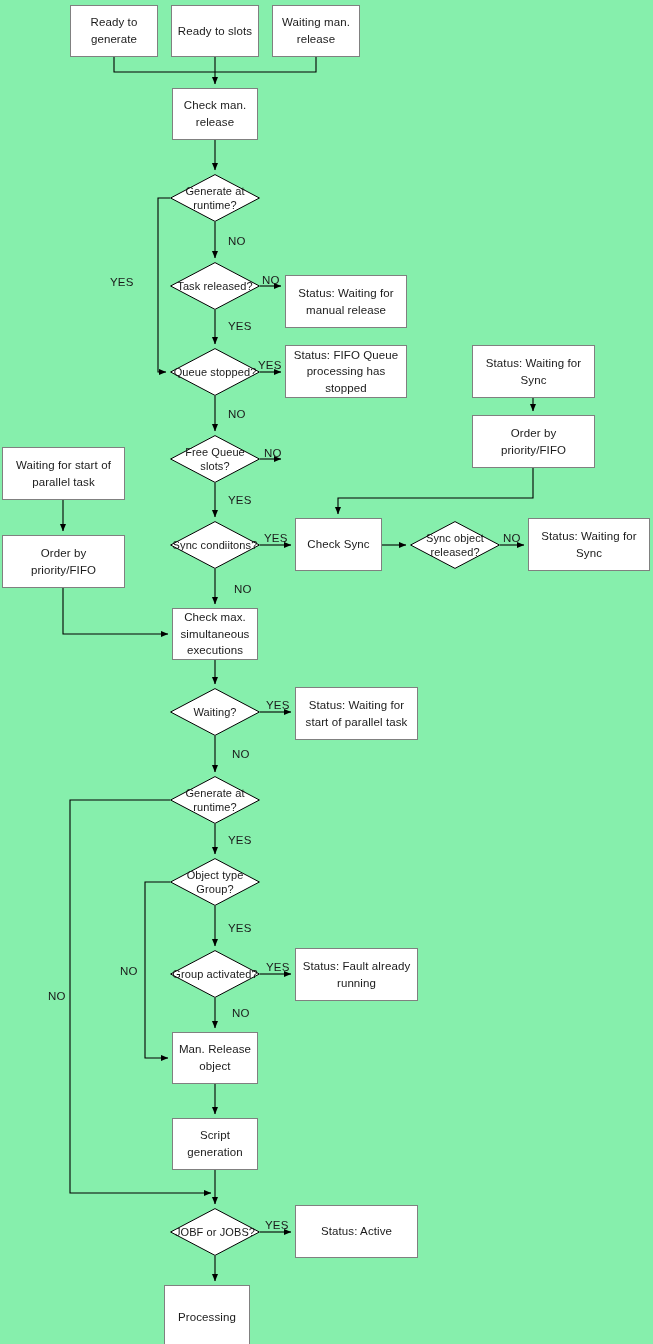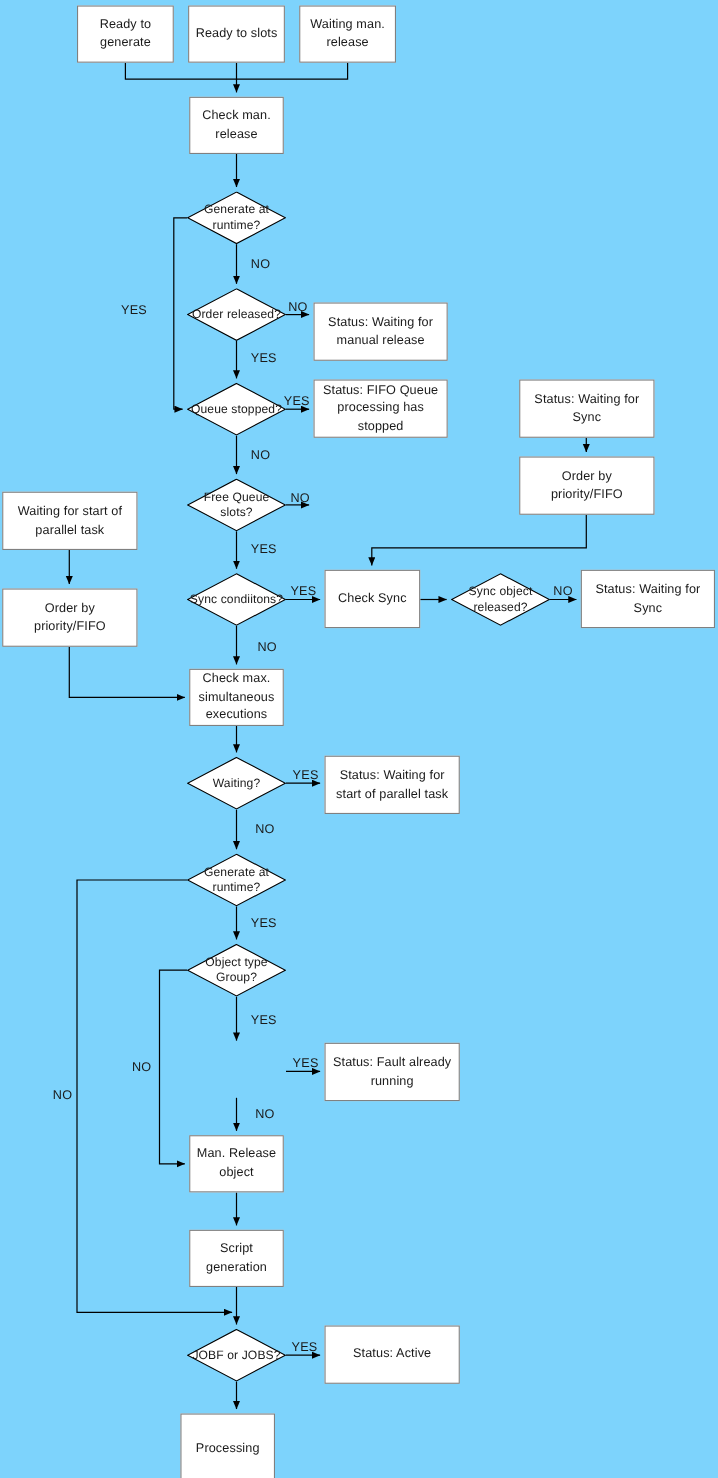--- a/index.html
+++ b/index.html
@@ -8,21 +8,21 @@
     padding: 0;
     background: #ffffff;
   }
   body {
     font-family: "Liberation Sans", "DejaVu Sans", sans-serif;
   }
   #canvas {
     position: relative;
     width: 653px;
     height: 1344px;
-    background: #7dd3fc;
+    background: #86efac;
     overflow: hidden;
   }
   #edges {
     position: absolute;
     left: 0;
     top: 0;
     width: 653px;
     height: 1344px;
     pointer-events: none;
   }
@@ -166,21 +166,21 @@
     <div class="node decision" style="left: 170px; top: 174px; width: 90px; height: 48px;">
       <svg class="dshape" viewBox="0 0 90 48" preserveAspectRatio="none">
         <polygon points="45,0.6 89.4,24 45,47.4 0.6,24" fill="#ffffff" stroke="#000000" stroke-width="1"></polygon>
       </svg>
       <span class="inner">Generate at runtime?</span>
     </div>
     <div class="node decision" style="left: 170px; top: 262px; width: 90px; height: 48px;">
       <svg class="dshape" viewBox="0 0 90 48" preserveAspectRatio="none">
         <polygon points="45,0.6 89.4,24 45,47.4 0.6,24" fill="#ffffff" stroke="#000000" stroke-width="1"></polygon>
       </svg>
-      <span class="inner">Order released?</span>
+      <span class="inner">Task released?</span>
     </div>
     <div class="node process" style="left: 285px; top: 260px; width: 122px; height: 53px; border-color: rgb(128, 128, 128); margin-top: 15px;">
       <span class="inner">Status: Waiting for manual release</span>
     </div>
     <div class="node decision" style="left: 170px; top: 348px; width: 90px; height: 48px;">
       <svg class="dshape" viewBox="0 0 90 48" preserveAspectRatio="none">
         <polygon points="45,0.6 89.4,24 45,47.4 0.6,24" fill="#ffffff" stroke="#000000" stroke-width="1"></polygon>
       </svg>
       <span class="inner">Queue stopped?</span>
     </div>
@@ -239,20 +239,26 @@
       <svg class="dshape" viewBox="0 0 90 48" preserveAspectRatio="none">
         <polygon points="45,0.6 89.4,24 45,47.4 0.6,24" fill="#ffffff" stroke="#000000" stroke-width="1"></polygon>
       </svg>
       <span class="inner">Generate at runtime?</span>
     </div>
     <div class="node decision" style="left: 170px; top: 858px; width: 90px; height: 48px;">
       <svg class="dshape" viewBox="0 0 90 48" preserveAspectRatio="none">
         <polygon points="45,0.6 89.4,24 45,47.4 0.6,24" fill="#ffffff" stroke="#000000" stroke-width="1"></polygon>
       </svg>
       <span class="inner">Object type Group?</span>
+    </div>
+    <div class="node decision" style="left: 170px; top: 950px; width: 90px; height: 48px;">
+      <svg class="dshape" viewBox="0 0 90 48" preserveAspectRatio="none">
+        <polygon points="45,0.6 89.4,24 45,47.4 0.6,24" fill="#ffffff" stroke="#000000" stroke-width="1"></polygon>
+      </svg>
+      <span class="inner">Group activated?</span>
     </div>
     <div class="node process" style="left: 295px; top: 948px; width: 123px; height: 53px; border-color: rgb(128, 128, 128);">
       <span class="inner">Status: Fault already running</span>
     </div>
     <div class="node process" style="left: 172px; top: 1032px; width: 86px; height: 52px; border-color: rgb(128, 128, 128);">
       <span class="inner">Man. Release object</span>
     </div>
     <div class="node process" style="left: 172px; top: 1118px; width: 86px; height: 52px; border-color: rgb(128, 128, 128);">
       <span class="inner">Script generation</span>
     </div>

